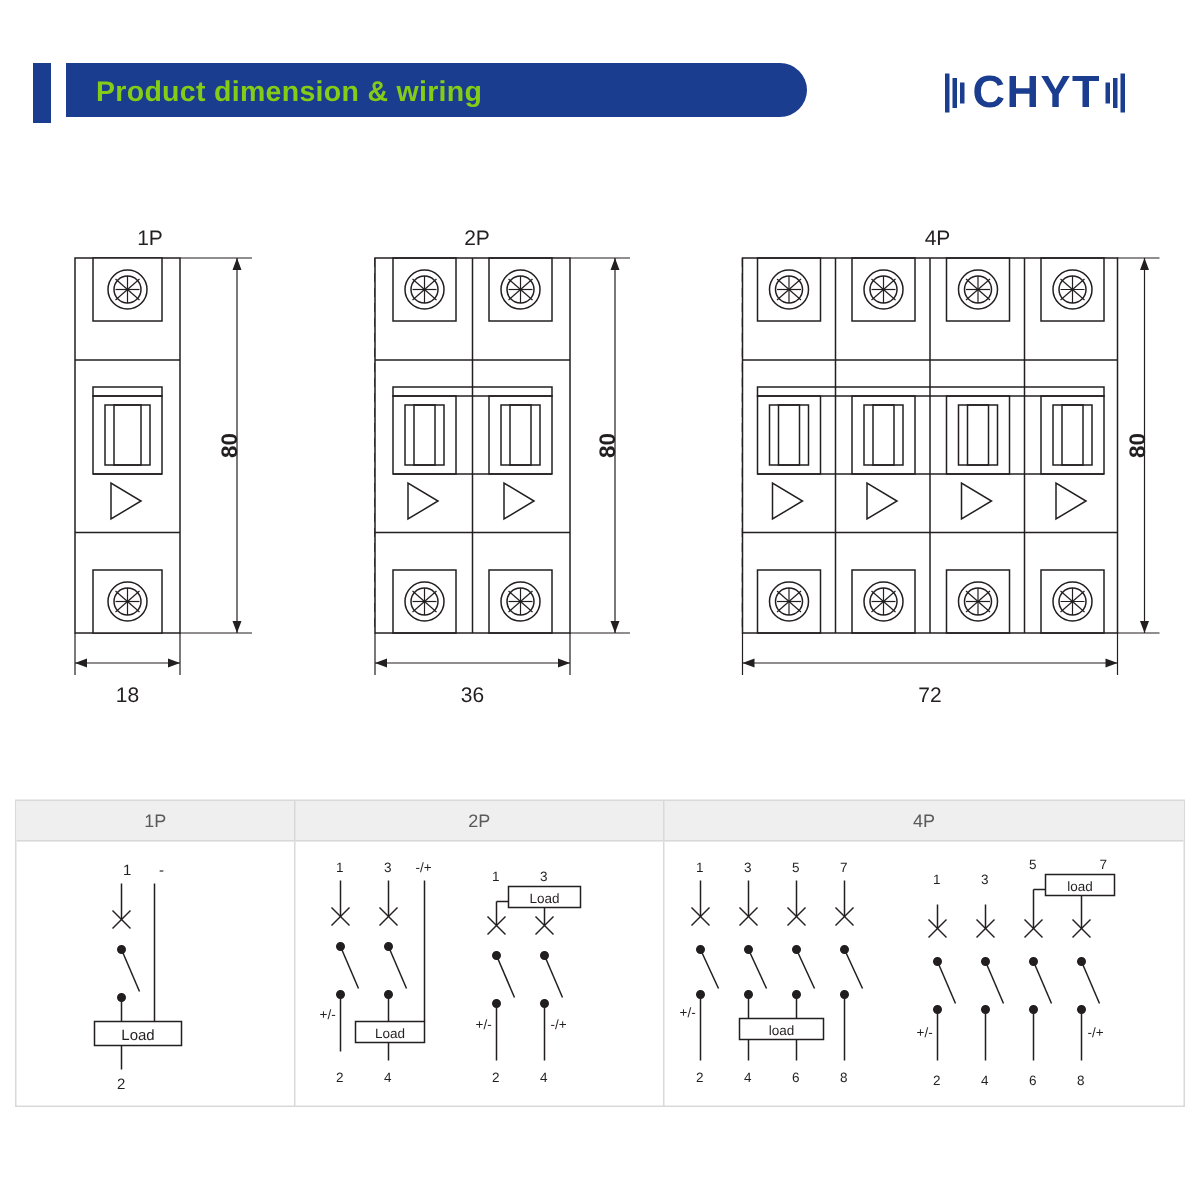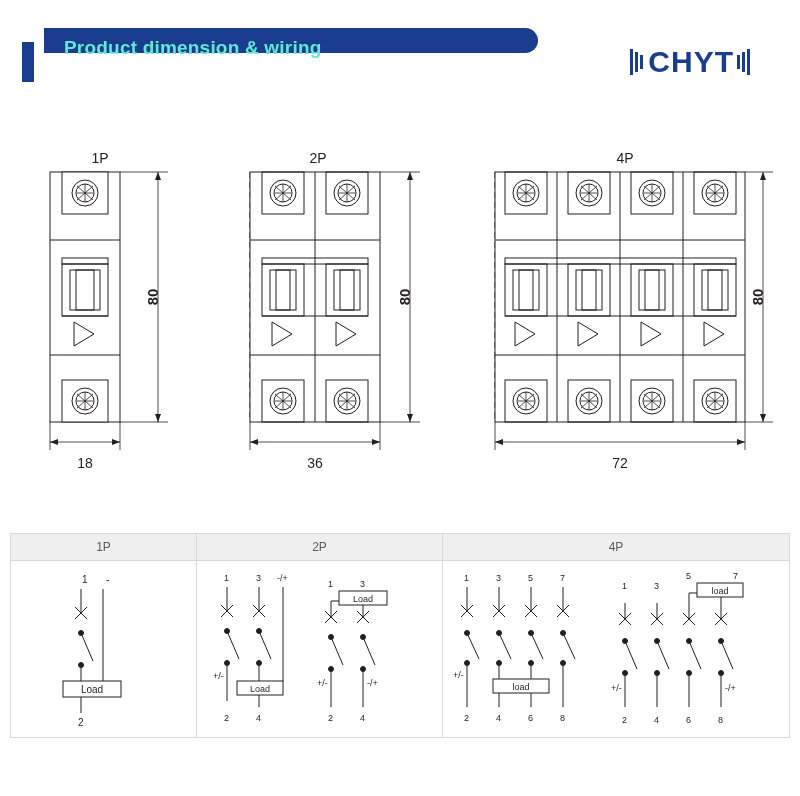--- a/index.html
+++ b/index.html
@@ -23,25 +23,25 @@
     width: 800px; height: 110px;
   }
   .header-accent {
     position: absolute;
     left: 22px; top: 42px;
     width: 12px; height: 40px;
     background: #1b3d8f;
   }
   .header-banner {
     position: absolute;
-    left: 44px; top: 28px;
-    width: 494px; height: 25px;
+    left: 44px; top: 42px;
+    width: 494px; height: 36px;
     background: #1b3d8f;
     border-radius: 0 22px 22px 0;
-    color: #5eead4;
+    color: #84cc16;
     font-size: 19px;
     font-weight: bold;
     line-height: 40px;
     padding-left: 20px;
     box-sizing: border-box;
     letter-spacing: .2px;
   }
   .logo {
     position: absolute;
     right: 48px; top: 42px;

